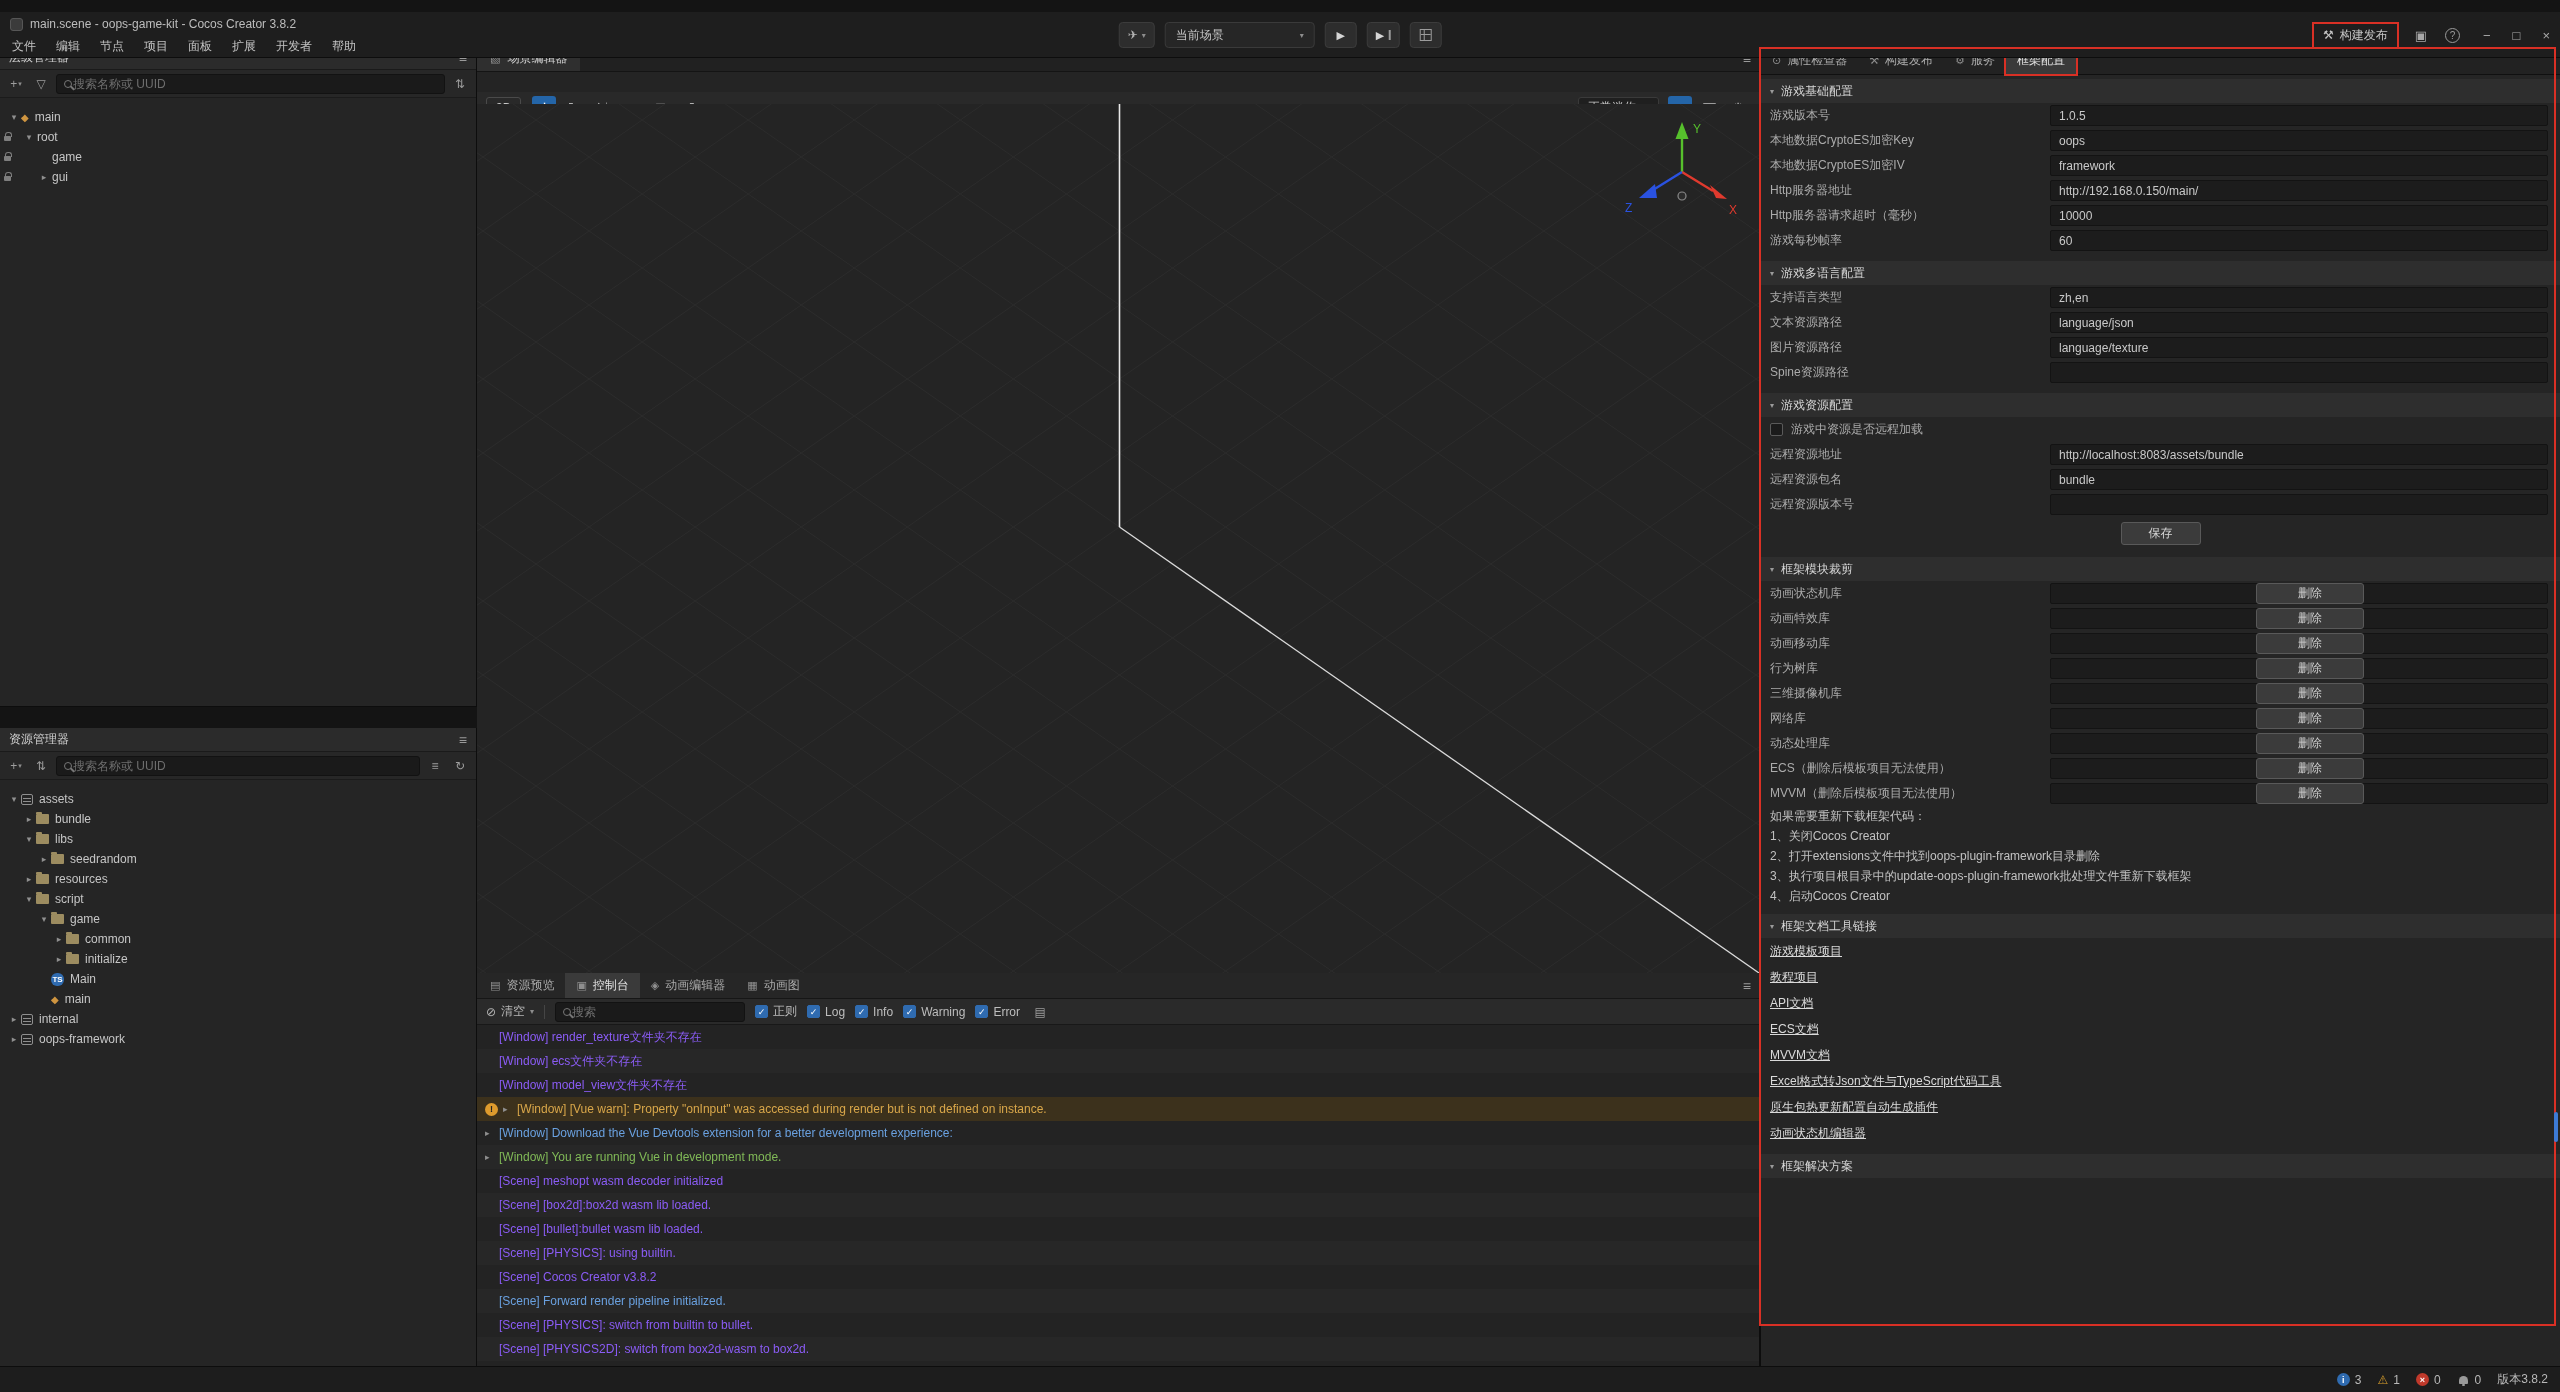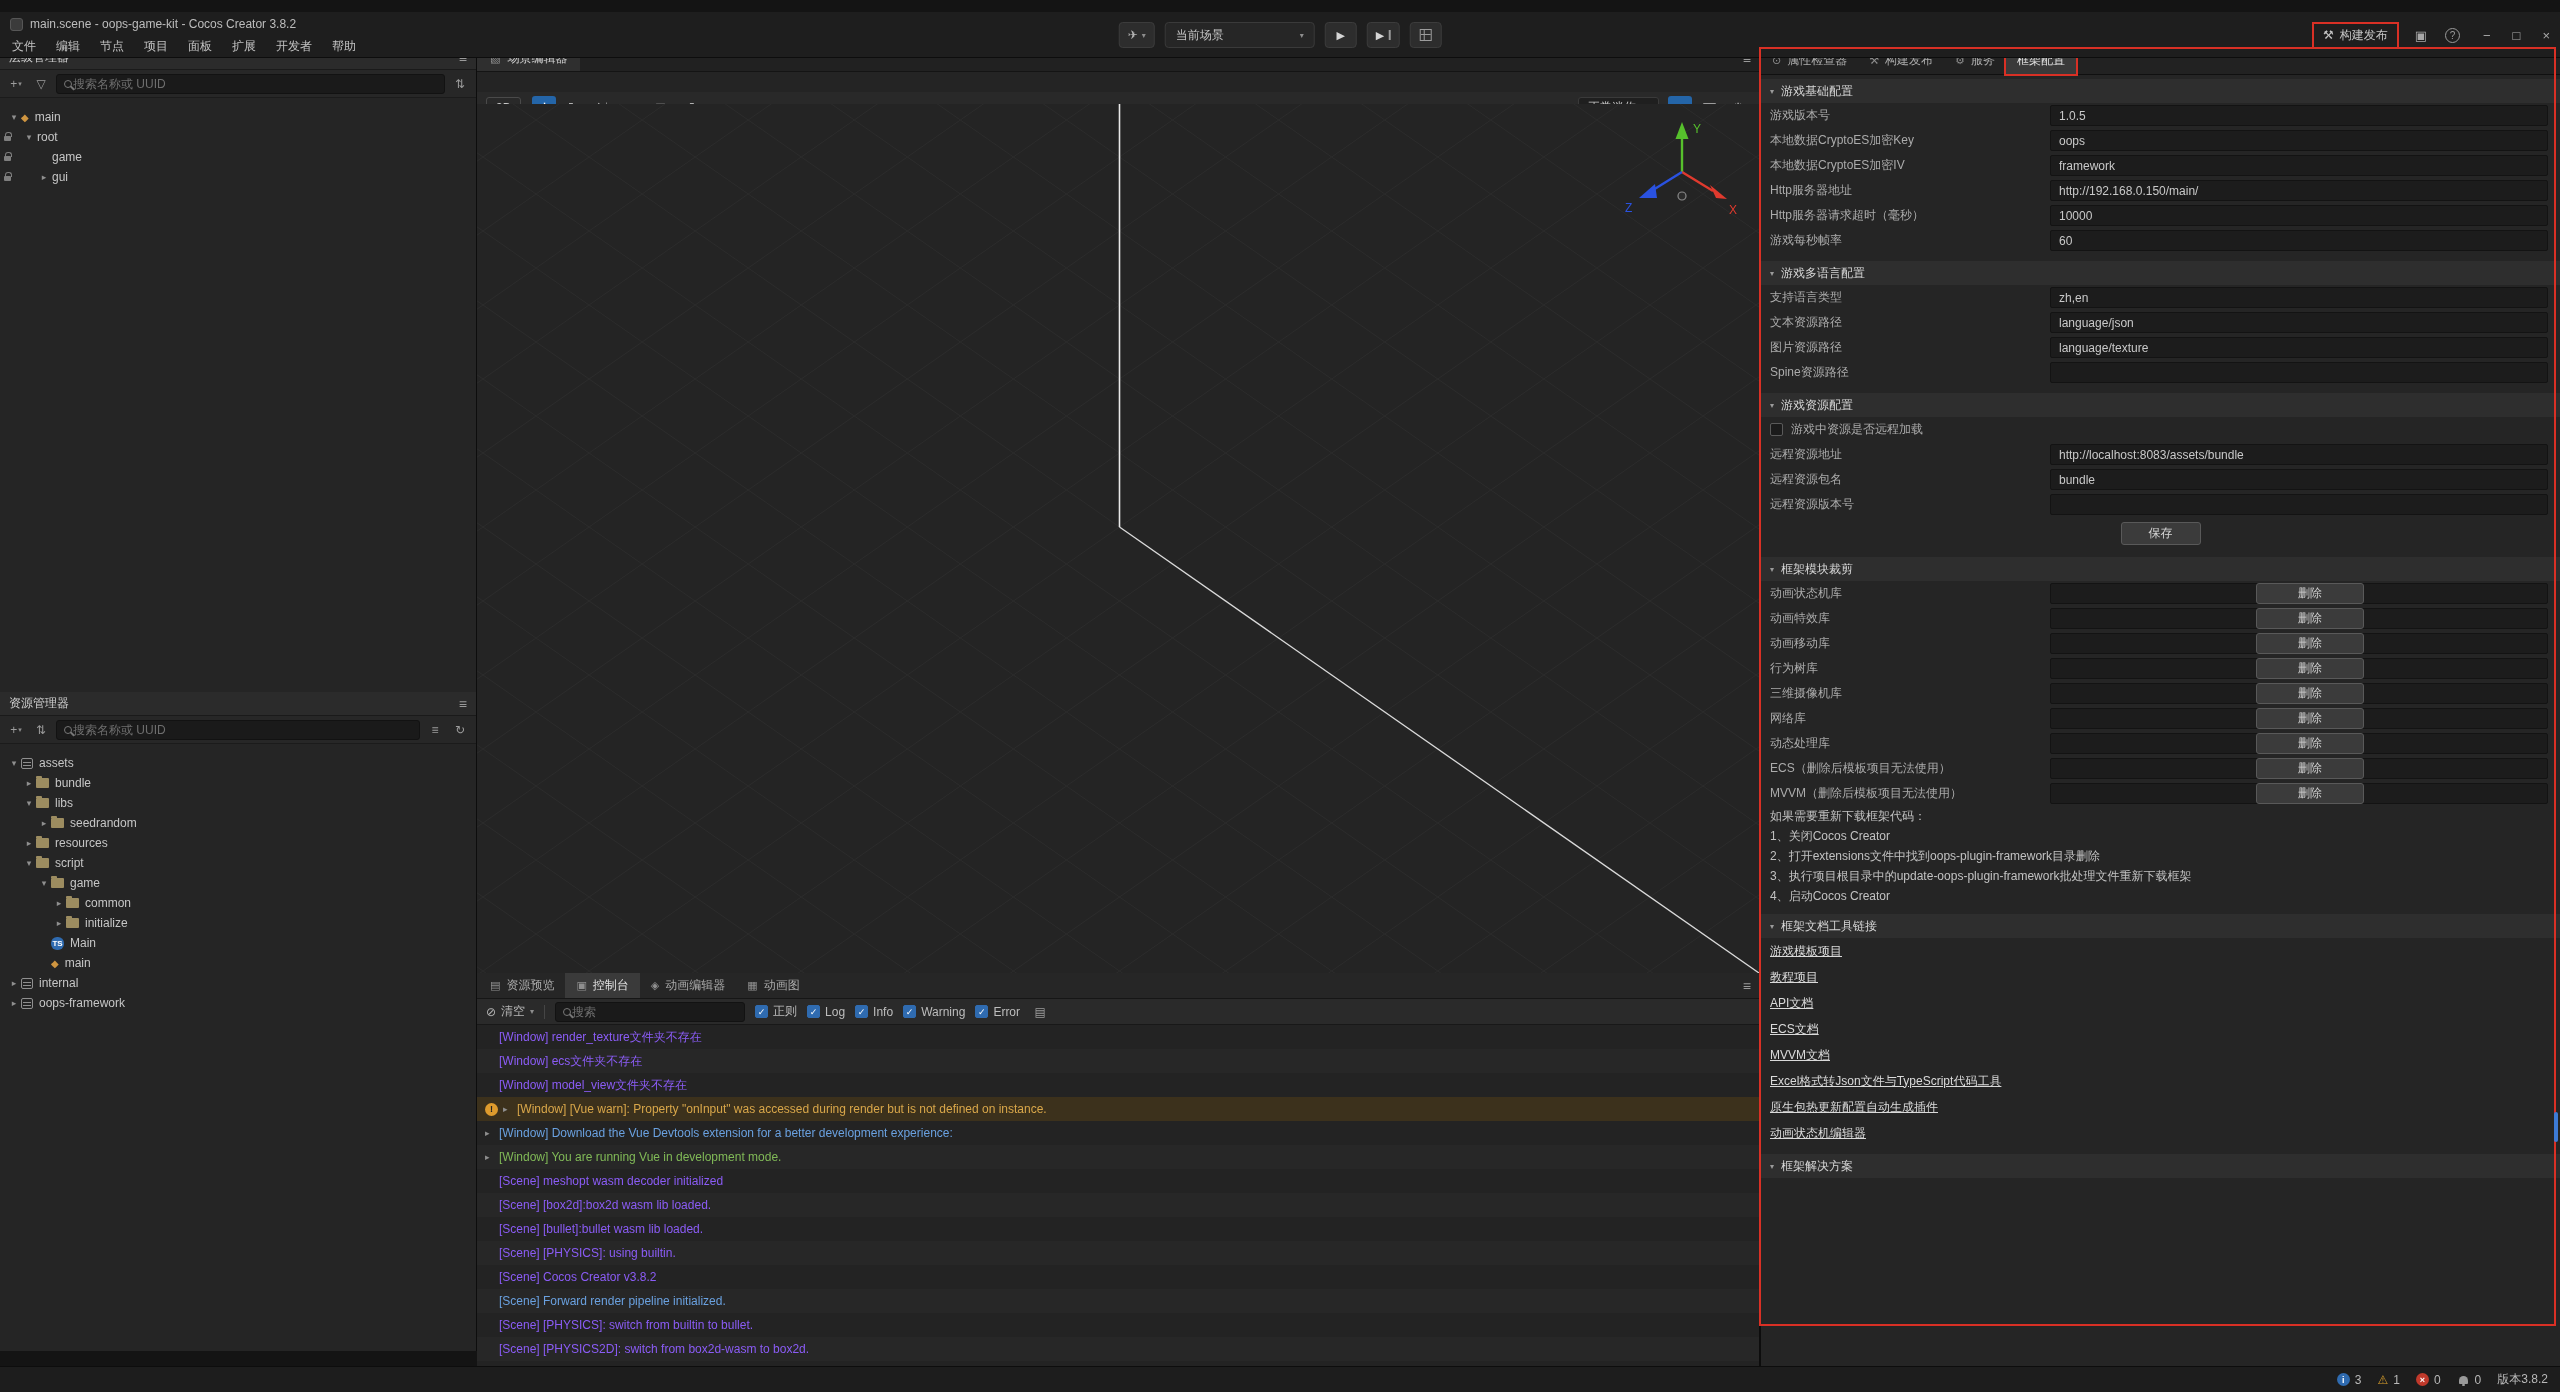--- a/index.html
+++ b/index.html
@@ -28,21 +28,21 @@
 .build-btn{display:flex;align-items:center;gap:6px;color:#c5c5c5;padding:3px 9px;}
 .annot-outline{outline:2px solid #d93025;outline-offset:0;}
 .tb-icon{color:#a8a8a8;font-size:13px;}
 .ic-help{width:15px;height:15px;border-radius:50%;border:1px solid #9a9a9a;display:flex;align-items:center;justify-content:center;font-size:10px;color:#9a9a9a;}
 .win-controls{position:absolute;right:10px;top:0;height:46px;display:flex;align-items:center;gap:22px;color:#ababab;font-size:13px;}
 
 
 .left-col{position:absolute;left:0;top:46px;width:477px;height:1320px;}
 .panel{position:absolute;left:0;right:0;background:#252525;border-right:1px solid #0d0d0d;}
 .hierarchy{top:0;height:661px;border-bottom:1px solid #0d0d0d;}
-.assets{top:646px;height:659px;}
+.assets{top:682px;height:659px;}
 .panel-header{height:24px;background:#2b2b2b;border-bottom:1px solid #1a1a1a;display:flex;align-items:center;padding:0 9px;color:#d0d0d0;}
 .searchrow{height:28px;display:flex;align-items:center;gap:5px;padding:0 6px;background:#272727;border-bottom:1px solid #1b1b1b;}
 .tool-btn{min-width:20px;height:20px;display:flex;align-items:center;justify-content:center;color:#9d9d9d;font-size:12px;border-radius:3px;}
 .mini-caret{font-size:7px;color:#8d8d8d;font-style:normal;margin-left:1px;}
 .search-input{flex:1;height:20px;background:#1a1a1a;border:1px solid #121212;border-radius:3px;display:flex;align-items:center;gap:1px;padding:0 7px;}
 .ic-search{width:8px;height:8px;border:1.5px solid #777;border-radius:50%;position:relative;flex:none;}
 .ic-search::after{content:'';position:absolute;width:5px;height:1.5px;background:#777;right:-4px;bottom:-2px;transform:rotate(45deg);}
 .search-field{flex:1;background:transparent;border:none;outline:none;color:#bdbdbd;font-family:inherit;font-size:12px;min-width:0;}
 .search-field::placeholder{color:#6e6e6e;}
 .tree{padding-top:9px;}

